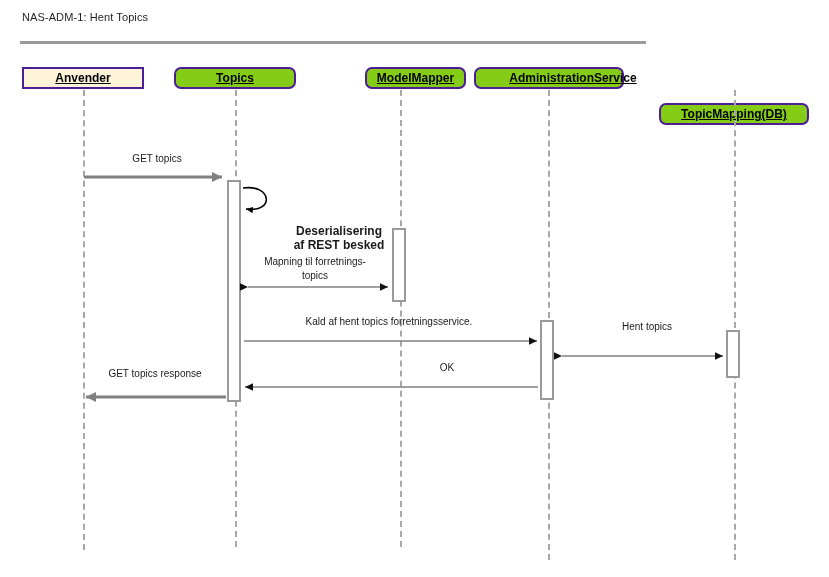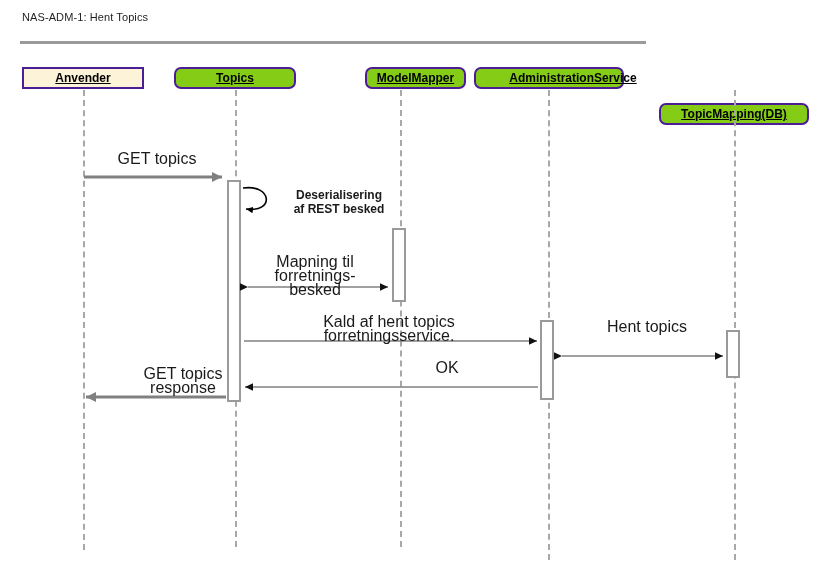--- a/index.html
+++ b/index.html
@@ -62,29 +62,30 @@
   }
   .activation {
     position: absolute;
     width: 14px;
     box-sizing: border-box;
     background: #ffffff;
     border: 2px solid #9a9a9a;
   }
   .msg-label {
     position: absolute;
-    font-size: 16px;
+    font-size: 10px;
     color: #1a1a1a;
     text-align: center;
     line-height: 14px;
     white-space: pre-line;
   }
   .msg-label.bold {
     font-weight: bold;
     font-size: 12px;
+    margin-top: 36px;
   }
 </style>
 </head>
 <body>
 
 <div class="diagram-title">NAS-ADM-1: Hent Topics</div>
 <div class="title-rule"></div>
 
 <div class="participant p-actor" style="left:22px; top:67px; width:122px;">
   <span>Anvender</span>
@@ -146,21 +147,21 @@
 
   <line x1="226" y1="397" x2="86" y2="397" stroke="#808080" stroke-width="3.2" marker-end="url(#thickHeadL)"></line>
 </svg>
 
 <div class="msg-label" style="left:107px; top:152px; width:100px;">GET topics</div>
 
 <div class="msg-label bold" style="left:279px; top:188px; width:120px;">Deserialisering
 af REST besked</div>
 
 <div class="msg-label" style="left:245px; top:255px; width:140px;">Mapning til forretnings-
-besked</div>
+topics</div>
 
 <div class="msg-label" style="left:274px; top:315px; width:230px;">Kald af hent topics forretningsservice.</div>
 
 <div class="msg-label" style="left:597px; top:320px; width:100px;">Hent topics</div>
 
 <div class="msg-label" style="left:417px; top:361px; width:60px;">OK</div>
 
-<div class="msg-label" style="left:94px; top:367px; width:122px;margin-left:28px;">GET topics response</div>
+<div class="msg-label" style="left:94px; top:367px; width:122px;">GET topics response</div>
 
 </body></html>

